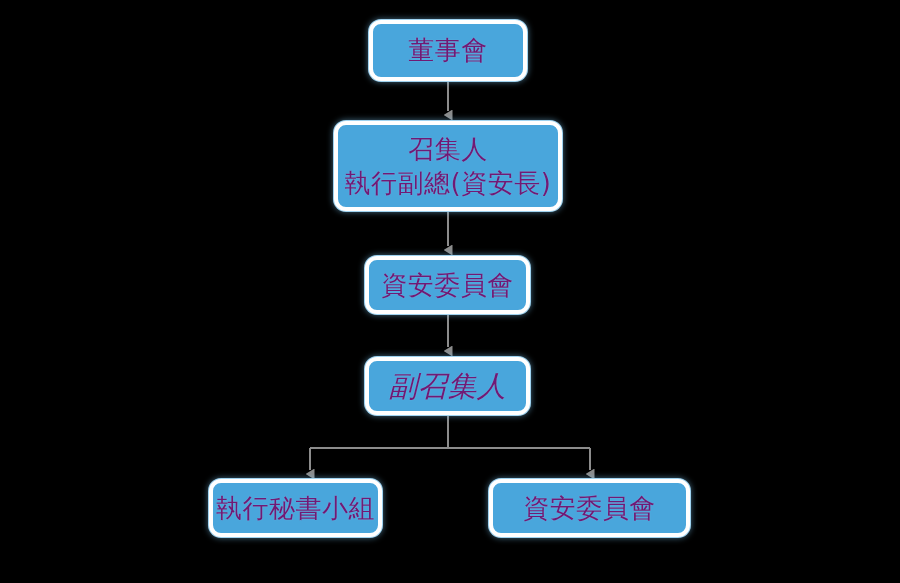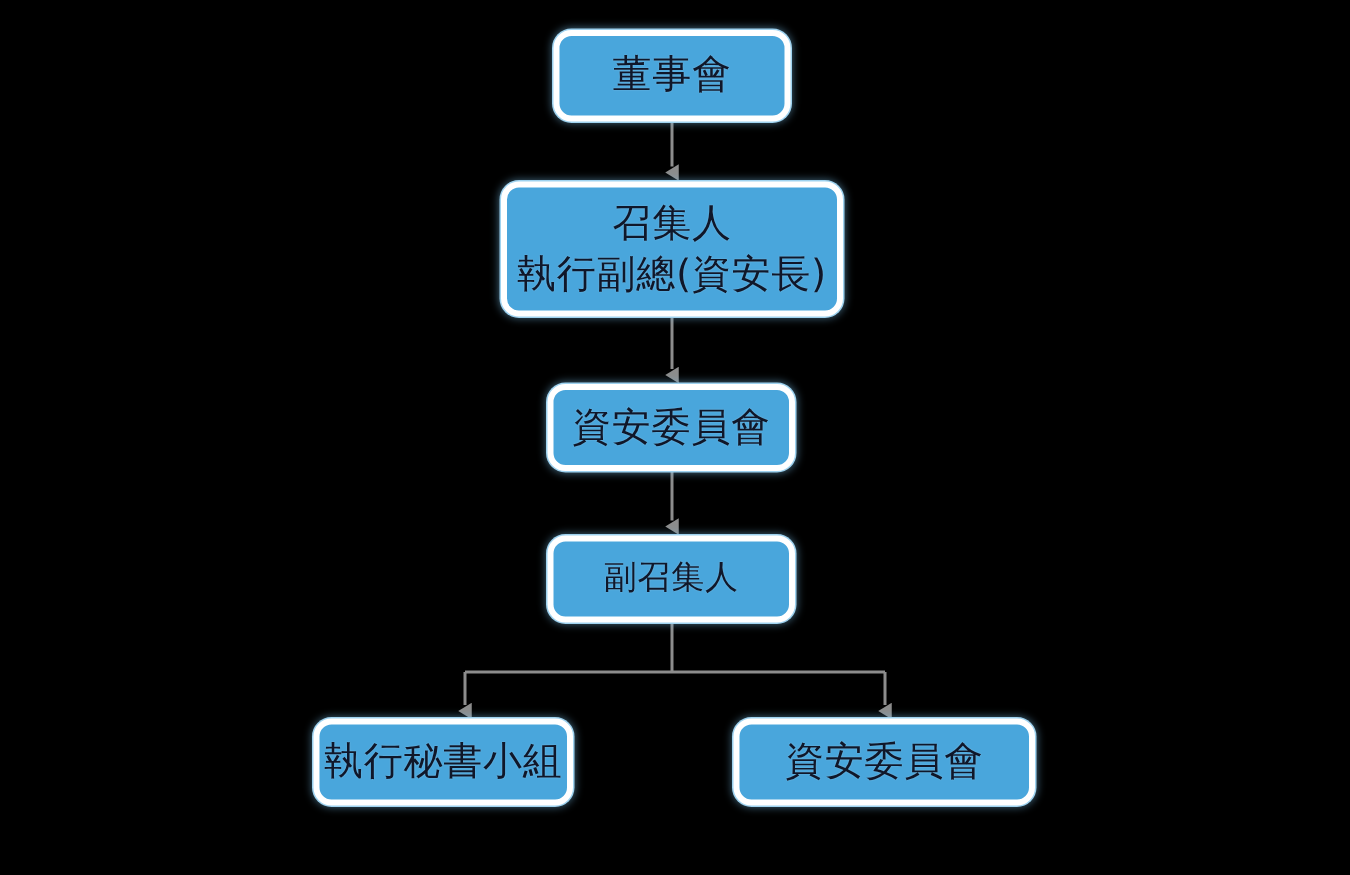--- a/index.html
+++ b/index.html
@@ -30,21 +30,21 @@
     position: absolute;
     box-sizing: border-box;
     background: #49a6dc;
     border: 4px solid #ffffff;
     border-radius: 12px;
     box-shadow: 0 0 0 1px #9ed2ef, 0 0 6px 1px rgba(120,190,230,0.55);
     display: flex;
     align-items: center;
     justify-content: center;
     text-align: center;
-    color: #0f172a;
+    color: #701a75;
     line-height: 1.32;
     letter-spacing: 0.5px;
     white-space: pre-line;
     font-weight: 400;
   }
   .node-label {
     display: block;
     width: 100%;
     white-space: pre-line;
     text-shadow: 0 0 1px rgba(255,255,255,0.35);
@@ -81,21 +81,21 @@
 
   <div class="node" style="left:334px; top:121px; width:228px; height:90px; font-size:26px;">
     <span class="node-label">召集人
 執行副總(資安長)</span>
   </div>
 
   <div class="node" style="left:365px; top:256px; width:165px; height:58px; font-size:26px;">
     <span class="node-label">資安委員會</span>
   </div>
 
-  <div class="node" style="left:365px; top:357px; width:165px; height:58px; font-size:22px;">
+  <div class="node" style="left:365px; top:357px; width:165px; height:58px; font-size:29px;font-style:italic;">
     <span class="node-label">副召集人</span>
   </div>
 
   <div class="node" style="left:209px; top:479px; width:173px; height:58px; font-size:26px;">
     <span class="node-label">執行秘書小組</span>
   </div>
 
   <div class="node" style="left:489px; top:479px; width:201px; height:58px; font-size:26px;">
     <span class="node-label">資安委員會</span>
   </div>

